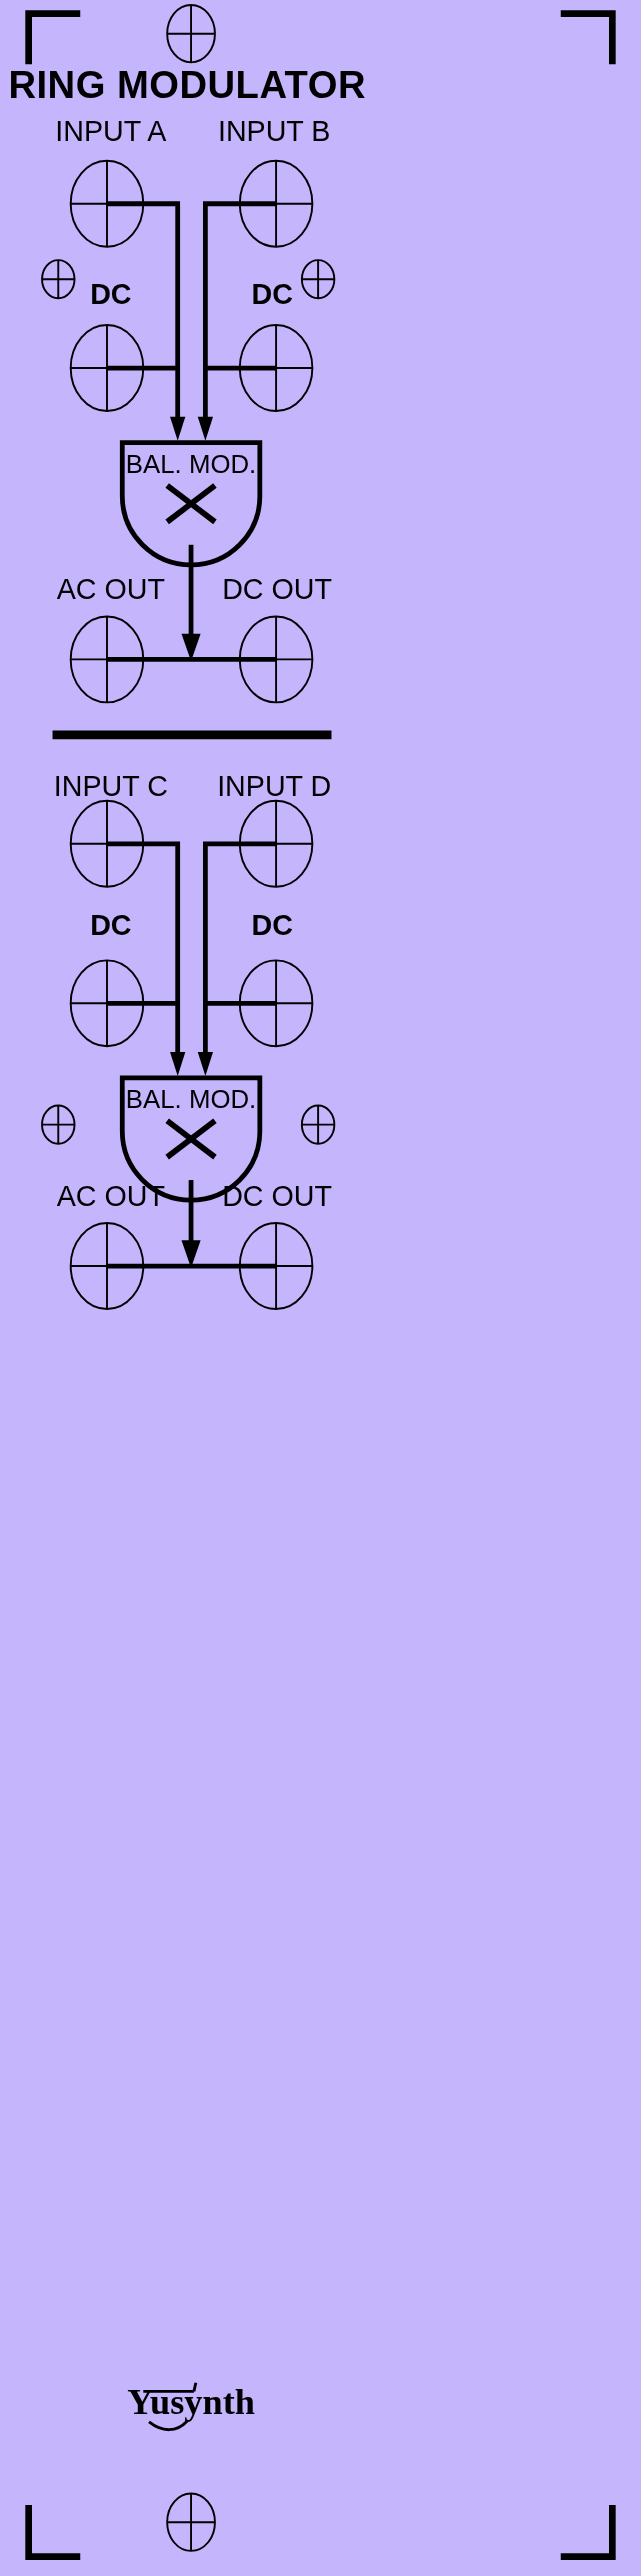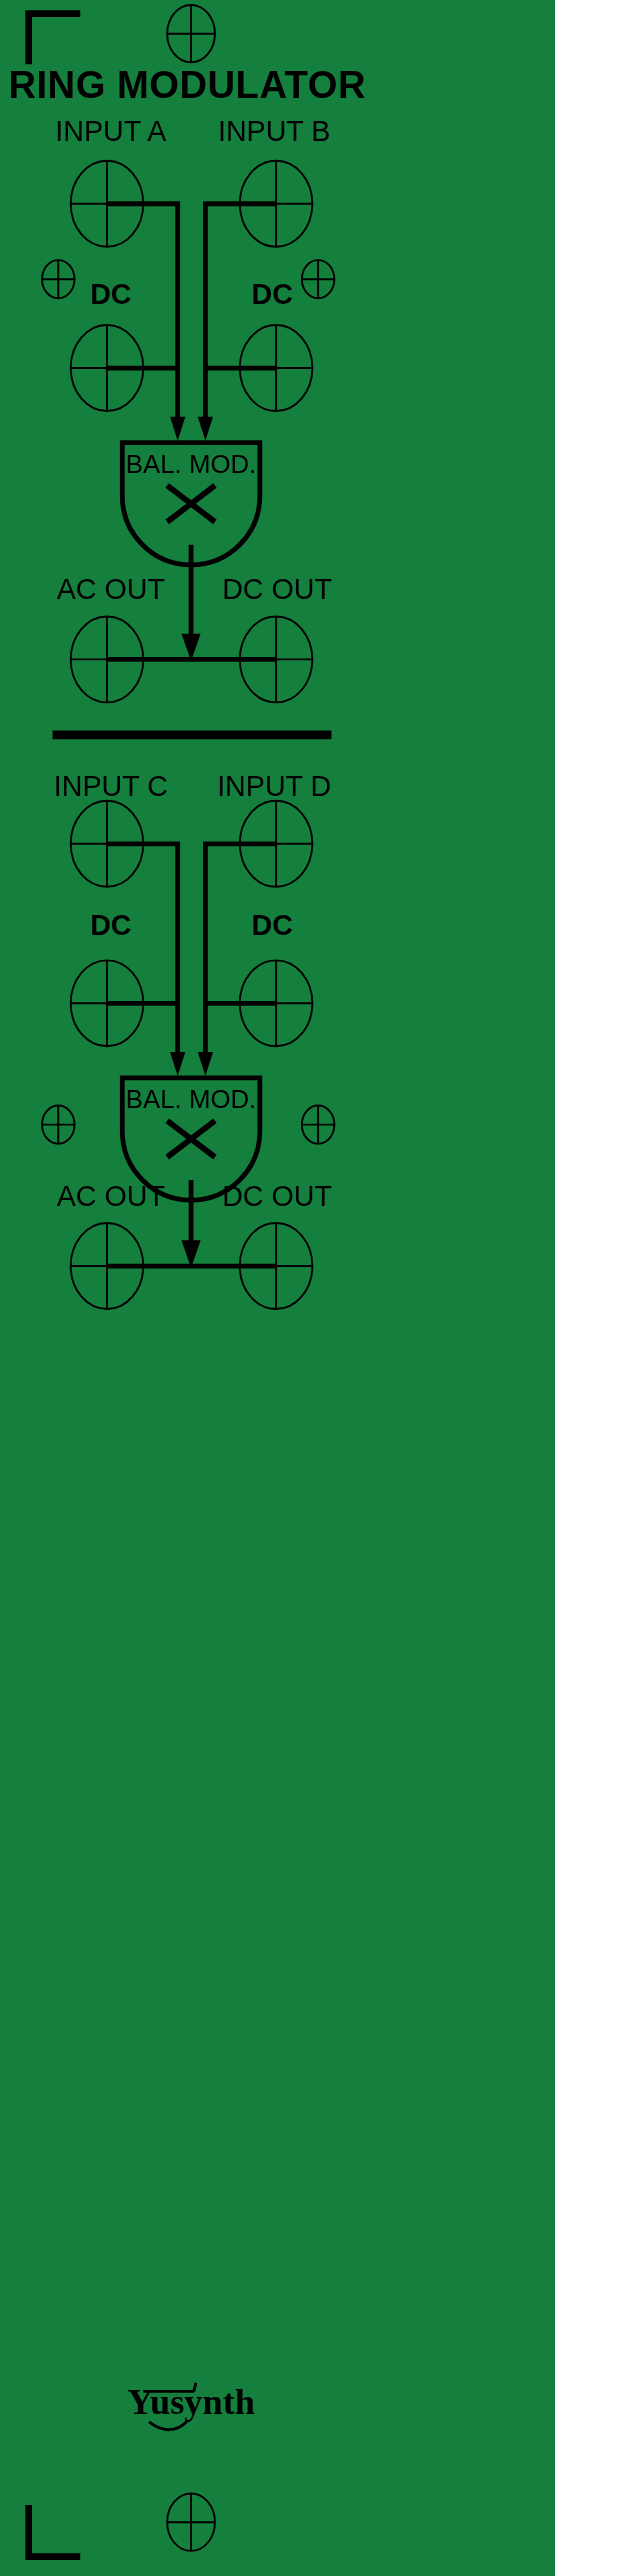--- a/index.html
+++ b/index.html
@@ -7,23 +7,23 @@
     margin: 0;
     padding: 0;
     background: #ffffff;
   }
   body {
     font-family: "Liberation Sans", sans-serif;
     color: #000000;
   }
   #panel {
     position: relative;
-    width: 555px;
+    width: 641px;
     height: 2576px;
-    background: #15803d;
+    background: #c4b5fd;
     overflow: hidden;
   }
   #panel-svg {
     position: absolute;
     left: 0;
     top: 0;
     width: 641px;
     height: 2576px;
     display: block;
   }

